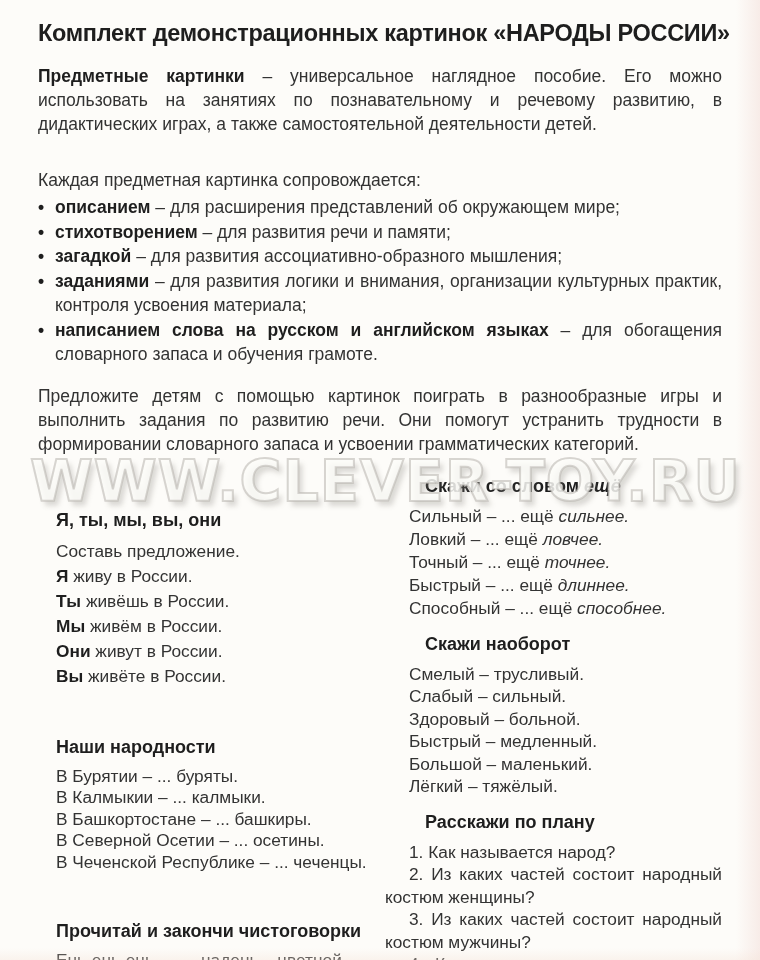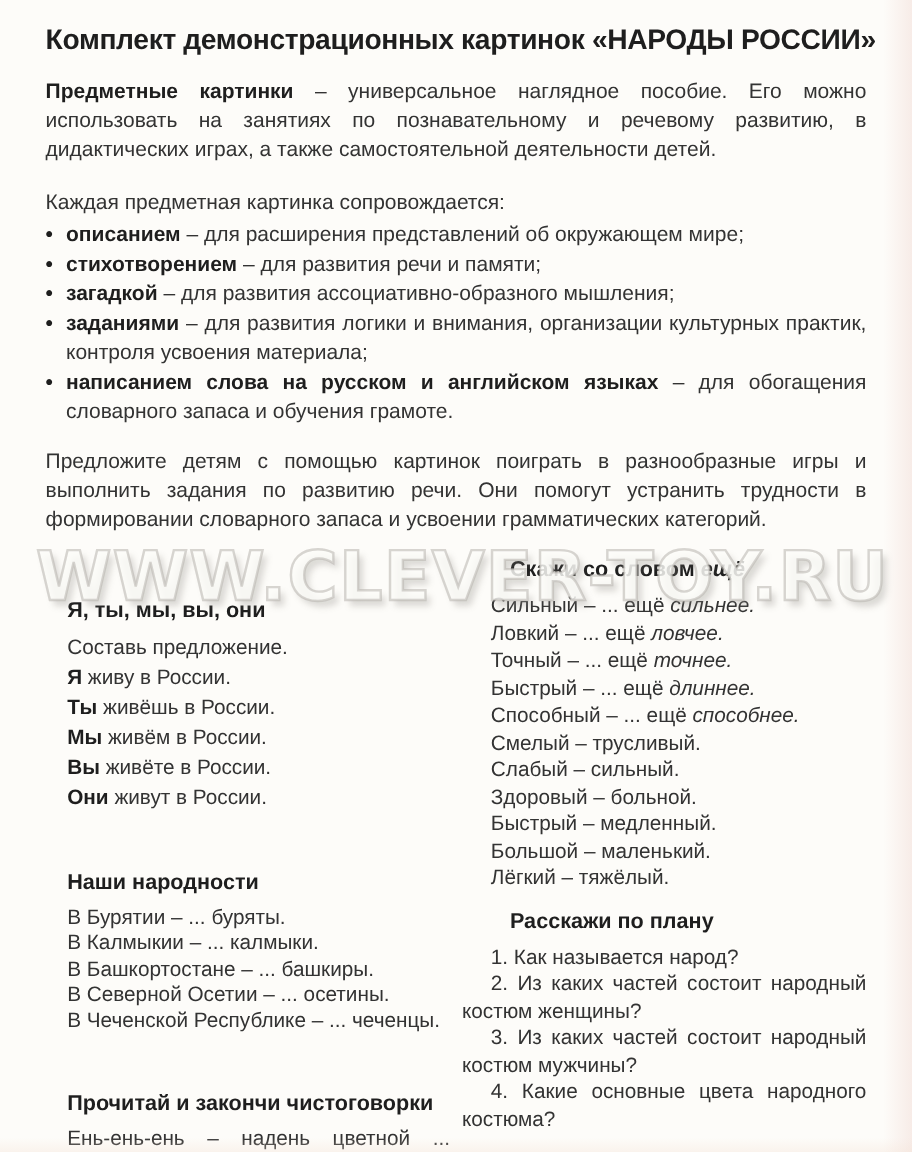--- a/index.html
+++ b/index.html
@@ -20,21 +20,21 @@
     font-size: 23.5px;
     font-weight: bold;
     color: #1e1e1e;
     letter-spacing: -0.3px;
     margin: 0 0 17px 0;
     white-space: nowrap;
     text-align: justify;
     text-align-last: justify;
   }
   p { margin: 0; font-size: 17.5px; line-height: 24px; text-align: justify; }
-  .lead { margin-bottom: 20px; }
+  .lead { margin-bottom: 32px; }
   .lead b, .bullets b { color: #1e1e1e; }
   .intro { margin-bottom: 3px; }
   ul.bullets {
     list-style: none;
     margin: 0 0 17px 0;
     padding: 0;
   }
   ul.bullets li {
     position: relative;
     padding-left: 17px;
@@ -116,22 +116,22 @@
   <p class="para2">Предложите детям с помощью картинок поиграть в разнообразные игры и выполнить задания по развитию речи. Они помогут устранить трудности в формировании словарного запаса и усвоении грамматических категорий.</p>
 
   <div class="columns">
 
     <div class="col col-left">
       <h2>Я, ты, мы, вы, они</h2>
       <p class="line"><span class="lead-word"></span><span>Составь предложение.</span></p>
       <p class="line"><span class="lead-word">Я</span><span> живу в России.</span></p>
       <p class="line"><span class="lead-word">Ты</span><span> живёшь в России.</span></p>
       <p class="line"><span class="lead-word">Мы</span><span> живём в России.</span></p>
+      <p class="line"><span class="lead-word">Они</span><span> живут в России.</span></p>
       <p class="line"><span class="lead-word">Вы</span><span> живёте в России.</span></p>
-      <p class="line"><span class="lead-word">Они</span><span> живут в России.</span></p>
 
       <h2>Наши народности</h2>
       <div class="tight">
         <p class="line">В Бурятии – ... буряты.</p>
         <p class="line">В Калмыкии – ... калмыки.</p>
         <p class="line">В Башкортостане – ... башкиры.</p>
         <p class="line">В Северной Осетии – ... осетины.</p>
         <p class="line">В Чеченской Республике – ... чеченцы.</p>
       </div>
 
@@ -146,20 +146,21 @@
     <div class="col col-right">
       <h2><span>Скажи со словом </span><i>ещё</i></h2>
       <div>
         <p class="line"><span>Сильный – ... ещё </span><i>сильнее.</i></p>
         <p class="line"><span>Ловкий – ... ещё </span><i>ловчее.</i></p>
         <p class="line"><span>Точный – ... ещё </span><i>точнее.</i></p>
         <p class="line"><span>Быстрый – ... ещё </span><i>длиннее.</i></p>
         <p class="line"><span>Способный – ... ещё </span><i>способнее.</i></p>
       </div>
 
+      <h2>Скажи наоборот</h2>
       <div class="tight">
         <p class="line">Смелый – трусливый.</p>
         <p class="line">Слабый – сильный.</p>
         <p class="line">Здоровый – больной.</p>
         <p class="line">Быстрый – медленный.</p>
         <p class="line">Большой – маленький.</p>
         <p class="line">Лёгкий – тяжёлый.</p>
       </div>
 
       <h2>Расскажи по плану</h2>

